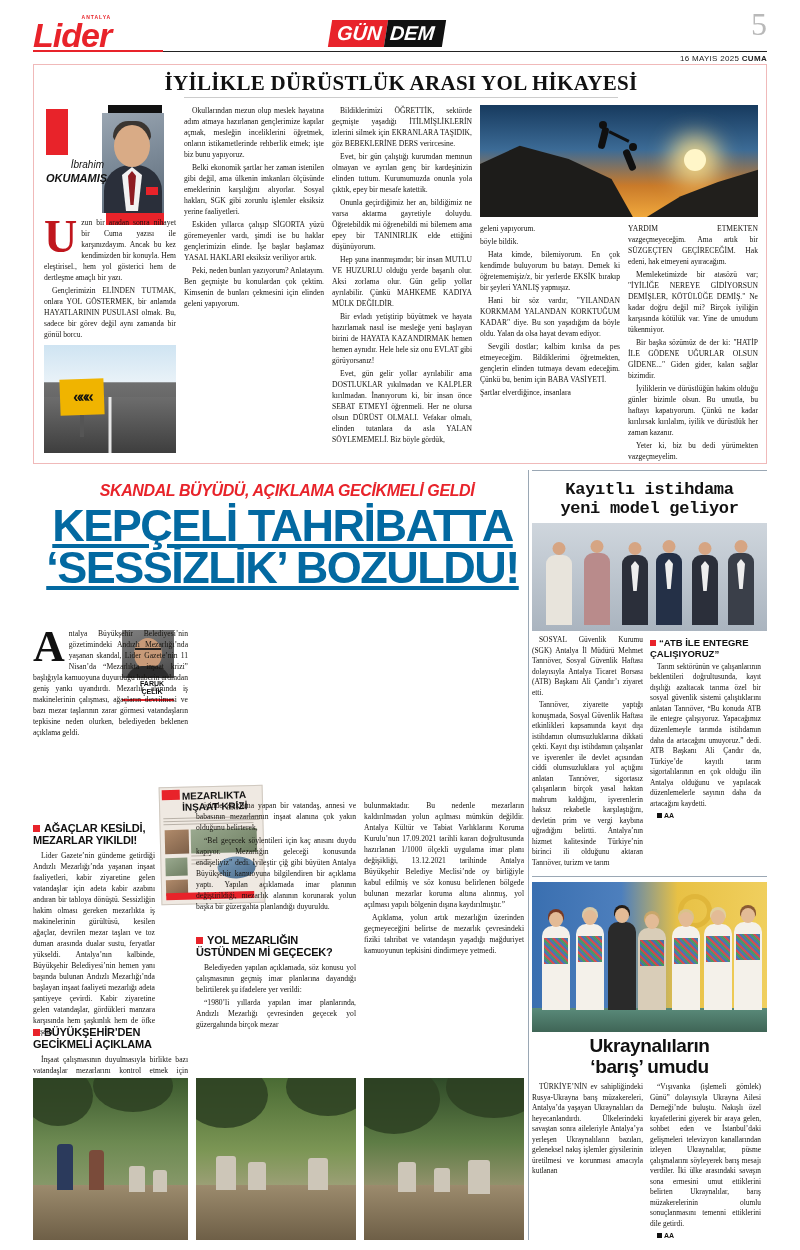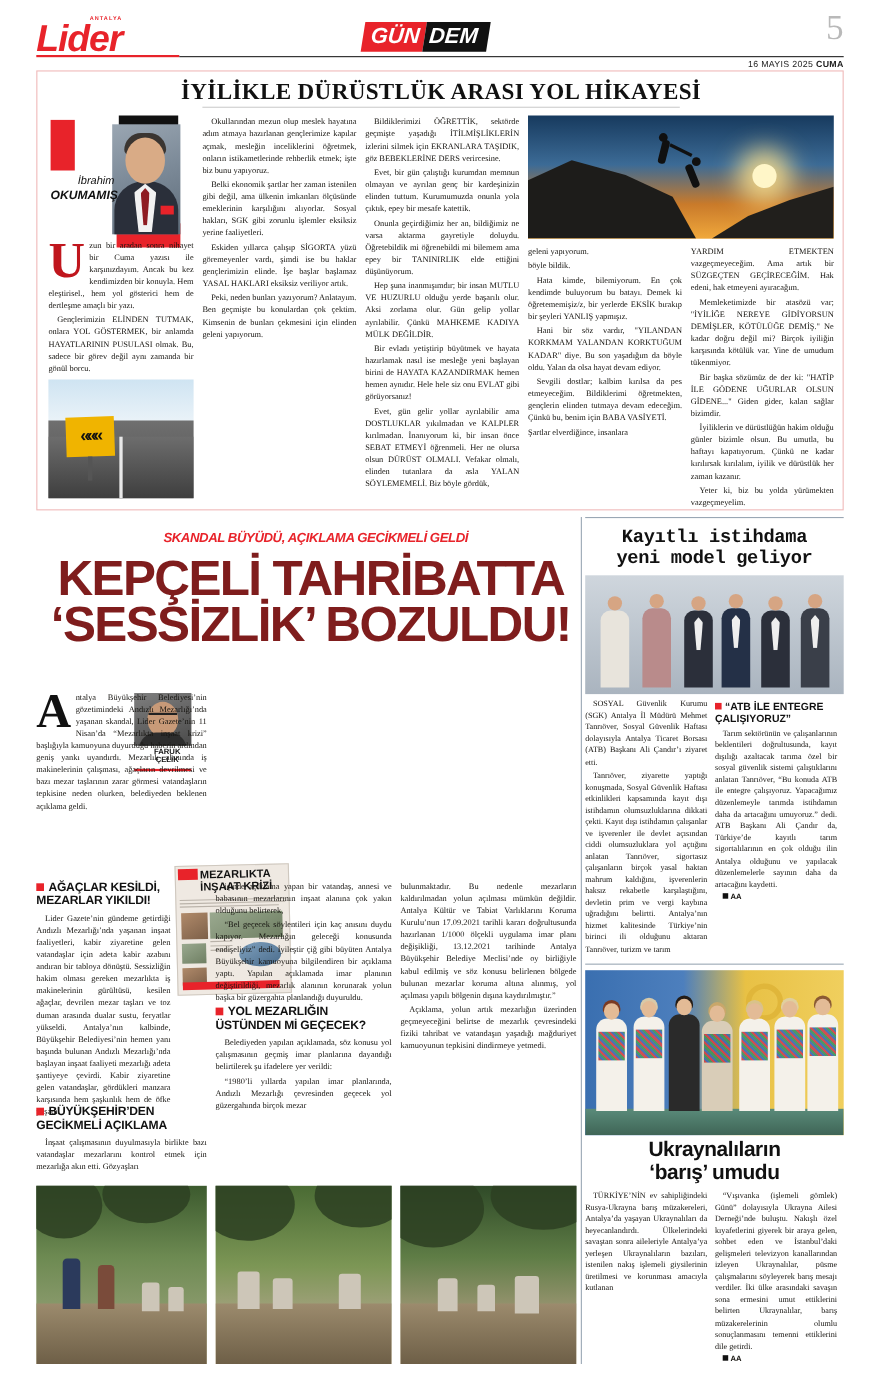--- a/index.html
+++ b/index.html
@@ -109,24 +109,24 @@
   .fig { position:absolute; background:#101010; }
   .fig1 { left:120px; top:22px; width:7px; height:22px; border-radius:3px; transform:rotate(14deg); }
   .fig1h { left:119px; top:16px; width:8px; height:8px; border-radius:50%; background:#101010; }
   .fig2 { left:146px; top:44px; width:7px; height:22px; border-radius:3px; transform:rotate(-22deg); }
   .fig2h { left:149px; top:38px; width:8px; height:8px; border-radius:50%; background:#101010; }
   .figarm { left:128px; top:30px; width:22px; height:3px; transform:rotate(26deg); }
 
   
   .kicker { position:absolute; left:52px; top:482px; width:470px; text-align:center;
             font-family:"Liberation Sans", sans-serif; font-weight:bold; font-style:italic;
-            font-size:12px; color:#e8232a; letter-spacing:-0.4px; }
+            font-size:16px; color:#e8232a; letter-spacing:-0.4px; }
   .bighead { position:absolute; left:35px; top:505px; width:495px;
              font-family:"Liberation Sans", sans-serif; font-weight:bold; font-size:45px;
-             line-height:0.94; letter-spacing:-1.5px; color:#7f1d1d; text-align:center; }
+             line-height:0.94; letter-spacing:-1.5px; color:#0369a1; text-align:center;text-decoration:underline; }
   .bighead .l2 { display:block; }
 
   
   .lead-wrap { position:absolute; left:33px; top:628px; width:155px; }
   .lead-text { font-size:7.6px; line-height:1.45; text-align:justify; color:#15130f; }
   .lead-text .dc2 { float:left; font-weight:bold; font-size:44px; line-height:33px;
                     padding:2px 4px 0 0; color:#111; }
   .rep-box { position:absolute; left:122px; top:630px; width:60px; }
   .rep-photo { width:52px; height:48px; background:linear-gradient(160deg,#7f7f7f,#4a4a4a); overflow:hidden;
                position:relative; }
@@ -134,21 +134,21 @@
              background:#c89a78; }
   .rp-glass { position:absolute; left:13px; top:18px; width:26px; height:6px;
               border-top:2px solid #222; }
   .rp-body { position:absolute; left:4px; top:36px; width:44px; height:16px; background:#2d2d2d;
              border-radius:18px 18px 0 0; }
   .rep-name { font-family:"Liberation Sans", sans-serif; font-weight:bold; font-size:7px;
               line-height:1.2; text-align:center; margin-top:2px; color:#111; }
   .rep-rule { width:52px; height:2px; background:#e8232a; margin-top:2px; }
 
   .subhead { font-family:"Liberation Sans", sans-serif; font-weight:bold; font-size:11px;
-             line-height:1.12; color:#111; margin:1px 0 3px 0; letter-spacing:-0.2px; }
+             line-height:1.12; color:#111; margin:22px 0 3px 0; letter-spacing:-0.2px; }
   .subhead .sq { display:inline-block; width:7px; height:7px; background:#e8232a; margin-right:4px; }
 
   .clip { position:absolute; left:160px; top:786px; width:104px; height:118px; background:#efe9e2;
           border:1px solid #cfc8bf; transform:rotate(-1.4deg); overflow:hidden; }
   .clip-head { position:absolute; left:22px; top:4px; font-family:"Liberation Sans", sans-serif;
                font-weight:bold; font-size:10px; line-height:1.05; color:#111; }
   .clip-logo { position:absolute; left:2px; top:2px; width:18px; height:10px; background:#e8232a; }
   .clip-line { position:absolute; left:3px; height:1px; background:#b9b2a9; }
   .clip-img { position:absolute; background:linear-gradient(150deg,#9aa98f,#6f7f63); }
   .clip-img2 { position:absolute; background:linear-gradient(150deg,#b08a6a,#7d6049); }
@@ -311,21 +311,21 @@
       <p>Hani bir söz vardır, "YILANDAN KORKMAM YALANDAN KORKTUĞUM KADAR" diye. Bu son yaşadığım da böyle oldu. Yalan da olsa hayat devam ediyor.</p>
       <p>Sevgili dostlar; kalbim kırılsa da pes etmeyeceğim. Bildiklerimi öğretmekten, gençlerin elinden tutmaya devam edeceğim. Çünkü bu, benim için BABA VASİYETİ.</p>
       <p class="ni">Şartlar elverdiğince, insanlara</p>
     </div>
 
     <div class="col-e colbody">
       <p class="ni">YARDIM ETMEKTEN vazgeçmeyeceğim. Ama artık bir SÜZGEÇTEN GEÇİRECEĞİM. Hak edeni, hak etmeyeni ayıracağım.</p>
       <p>Memleketimizde bir atasözü var; "İYİLİĞE NEREYE GİDİYORSUN DEMİŞLER, KÖTÜLÜĞE DEMİŞ." Ne kadar doğru değil mi? Birçok iyiliğin karşısında kötülük var. Yine de umudum tükenmiyor.</p>
       <p>Bir başka sözümüz de der ki: "HATİP İLE GÖDENE UĞURLAR OLSUN GİDENE..." Giden gider, kalan sağlar bizimdir.</p>
       <p>İyiliklerin ve dürüstlüğün hakim olduğu günler bizimle olsun. Bu umutla, bu haftayı kapatıyorum. Çünkü ne kadar kırılırsak kırılalım, iyilik ve dürüstlük her zaman kazanır.</p>
-      <p>Yeter ki, biz bu yolda yürümekten vazgeçmeyelim.</p>
+      <p>Yeter ki, biz bu dedi yürümekten vazgeçmeyelim.</p>
     </div>
   </div>
 
   <div class="kicker">SKANDAL BÜYÜDÜ, AÇIKLAMA GECİKMELİ GELDİ</div>
   <div class="bighead">
     <span class="l2">KEPÇELİ TAHRİBATTA</span>
     <span class="l2">‘SESSİZLİK’ BOZULDU!</span>
   </div>
 
   <div class="rep-box">
@@ -518,21 +518,21 @@
     </div>
 
     <div class="sb-title2">
       <div>Ukraynalıların</div>
       <div>‘barış’ umudu</div>
     </div>
 
     <div class="sb-cols">
       <div>
         <div class="sb-body">
-          <p class="ni">TÜRKİYE’NİN ev sahipliğindeki Rusya-Ukrayna barış müzakereleri, Antalya’da yaşayan Ukraynalıları da heyecanlandırdı. Ülkelerindeki savaştan sonra aileleriyle Antalya’ya yerleşen Ukraynalıların bazıları, istenilen nakış işlemeli giysilerinin üretilmesi ve korunması amacıyla kutlanan</p>
+          <p class="ni">TÜRKİYE’NİN ev sahipliğindeki Rusya-Ukrayna barış müzakereleri, Antalya’da yaşayan Ukraynalıları da heyecanlandırdı. Ülkelerindeki savaştan sonra aileleriyle Antalya’ya yerleşen Ukraynalıların bazıları, geleneksel nakış işlemler giysilerinin üretilmesi ve korunması amacıyla kutlanan</p>
         </div>
       </div>
       <div>
         <div class="sb-body">
           <p class="ni">“Vışıvanka (işlemeli gömlek) Günü” dolayısıyla Ukrayna Ailesi Derneği’nde buluştu. Nakışlı özel kıyafetlerini giyerek bir araya gelen, sohbet eden ve İstanbul’daki gelişmeleri televizyon kanallarından izleyen Ukraynalılar, püsme çalışmalarını söyleyerek barış mesajı verdiler. İki ülke arasındaki savaşın sona ermesini umut ettiklerini belirten Ukraynalılar, barış müzakerelerinin olumlu sonuçlanmasını temenni ettiklerini dile getirdi.</p>
           <p class="ni aa"><span class="sq"></span><span>AA</span></p>
         </div>
       </div>
     </div>
   </div>

